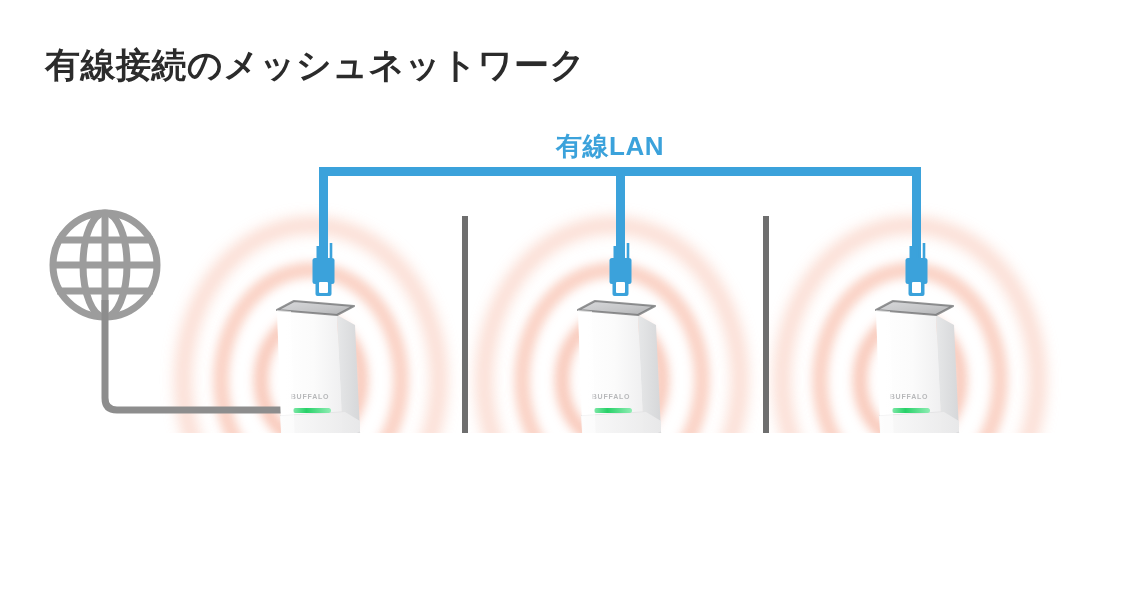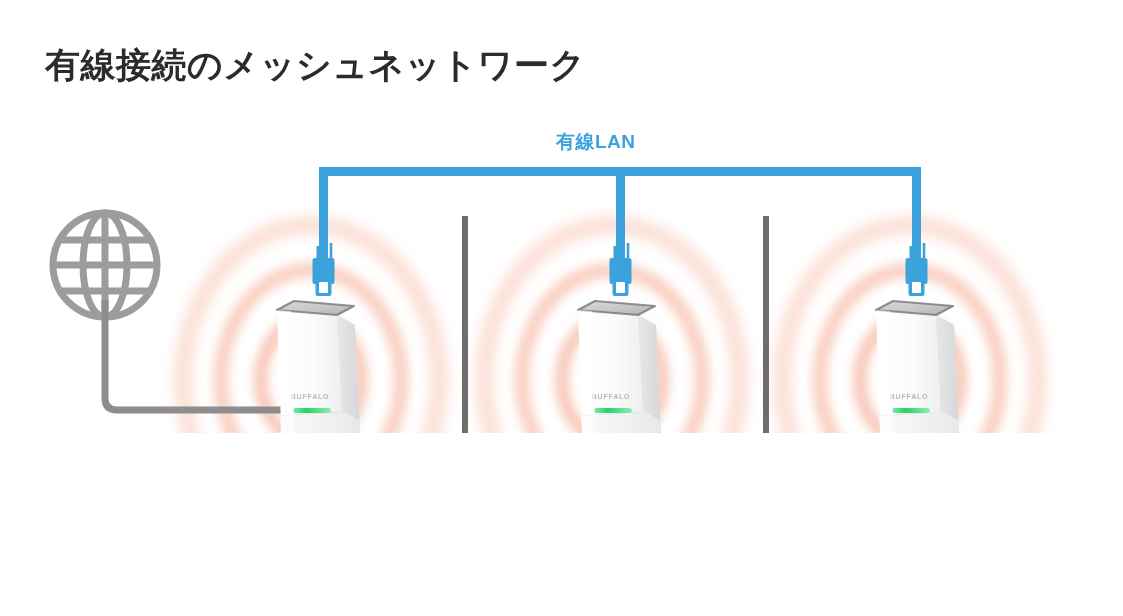--- a/index.html
+++ b/index.html
@@ -30,21 +30,21 @@
     letter-spacing: 0.5px;
     white-space: nowrap;
     line-height: 1.2;
   }
 
   
   .lan-label {
     position: absolute;
     left: 556px;
     top: 129px;
-    font-size: 19px;
+    font-size: 26px;
     font-weight: bold;
     color: #3BA2DB;
     white-space: nowrap;
     letter-spacing: 0.5px;
   }
 
   
   .layer {
     position: absolute;
     left: 0;

